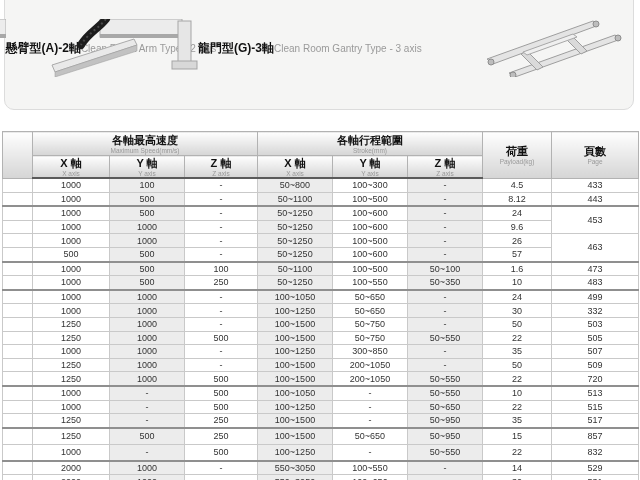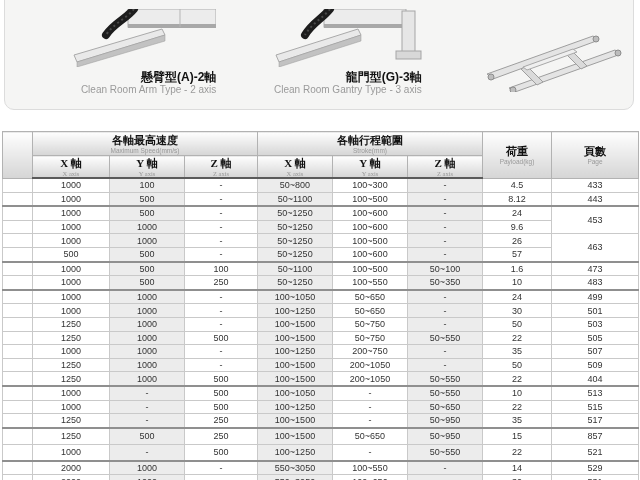--- a/index.html
+++ b/index.html
@@ -7,38 +7,38 @@
     width:640px;height:480px;position:relative;overflow:hidden;
     background:#ffffff;font-family:"Liberation Sans", sans-serif;
   }
   
   .product-panel{
     position:absolute;left:4px;top:-16px;width:630px;height:126px;
     background:#f5f5f4;border:1px solid #dcdcdc;border-radius:10px;
     box-sizing:border-box;display:flex;align-items:stretch;padding:16px 6px 0 6px;
   }
   .product-cell{
-    flex:1;display:flex;flex-direction:column;justify-content:flex-end;
-    align-items:flex-end;padding-bottom:14px;min-width:0;
+    flex:1;display:flex;justify-content:flex-end;
+    align-items:center;padding-bottom:14px;min-width:0;
   }
   .product-img{height:60px;display:flex;align-items:flex-end;justify-content:center;margin-bottom:3px;}
   .cap-zh{font-size:12px;font-weight:bold;color:#111;line-height:14px;white-space:nowrap;}
   .cap-en{font-size:10px;color:#9a9a9a;line-height:11px;white-space:nowrap;}
   
   table.catalog{
     position:absolute;left:2px;top:131px;width:636px;
     border-collapse:collapse;table-layout:fixed;
   }
   .catalog th{
     border:1px solid #b2b2b2;padding:0;margin:0;
     background:linear-gradient(#fefefe,#d5d5d5);
     font-weight:bold;color:#111;text-align:center;vertical-align:middle;
   }
   .catalog thead tr.group-row th{height:23px;}
-  .catalog thead tr.axis-row th{height:21px;font-family:Liberation Serif, serif;}
+  .catalog thead tr.axis-row th{height:21px;}
   .catalog thead tr.axis-row th{border-bottom:2px solid #5a5a5a;}
   .zh-big{font-size:11px;line-height:12px;display:block;}
   .en-small{font-size:6.5px;line-height:7px;color:#999;font-weight:normal;display:block;margin-top:1px;}
   .catalog td{
     border:1px solid #c9c9c9;padding:0;text-align:center;vertical-align:middle;
     font-size:9px;line-height:10px;color:#333;height:12.6px;background:#fff;
     overflow:hidden;white-space:nowrap;
   }
   .catalog td.gray{background:#ececec;}
   .catalog tr.tall td{height:15px;}
@@ -262,21 +262,21 @@
       </tr>
       <tr>
         <td class="c0"></td>
         <td>1000</td>
         <td class="gray">1000</td>
         <td>-</td>
         <td class="gray">100~1250</td>
         <td>50~650</td>
         <td class="gray">-</td>
         <td>30</td>
-        <td>501</td>
+        <td>332</td>
       </tr>
       <tr>
         <td class="c0"></td>
         <td>1250</td>
         <td class="gray">1000</td>
         <td>-</td>
         <td class="gray">100~1500</td>
         <td>50~750</td>
         <td class="gray">-</td>
         <td>50</td>
@@ -292,21 +292,21 @@
         <td class="gray">50~550</td>
         <td>22</td>
         <td>505</td>
       </tr>
       <tr>
         <td class="c0"></td>
         <td>1000</td>
         <td class="gray">1000</td>
         <td>-</td>
         <td class="gray">100~1250</td>
-        <td>200~750</td>
+        <td>300~850</td>
         <td class="gray">-</td>
         <td>35</td>
         <td>507</td>
       </tr>
       <tr>
         <td class="c0"></td>
         <td>1250</td>
         <td class="gray">1000</td>
         <td>-</td>
         <td class="gray">100~1500</td>
@@ -317,21 +317,21 @@
       </tr>
       <tr>
         <td class="c0"></td>
         <td>1250</td>
         <td class="gray">1000</td>
         <td>500</td>
         <td class="gray">100~1500</td>
         <td>200~1050</td>
         <td class="gray">50~550</td>
         <td>22</td>
-        <td>404</td>
+        <td>720</td>
       </tr>
       <tr class="sep">
         <td class="c0"></td>
         <td>1000</td>
         <td class="gray">-</td>
         <td>500</td>
         <td class="gray">100~1050</td>
         <td>-</td>
         <td class="gray">50~550</td>
         <td>10</td>
@@ -372,21 +372,21 @@
       </tr>
       <tr class="tall">
         <td class="c0"></td>
         <td>1000</td>
         <td class="gray">-</td>
         <td>500</td>
         <td class="gray">100~1250</td>
         <td>-</td>
         <td class="gray">50~550</td>
         <td>22</td>
-        <td>521</td>
+        <td>832</td>
       </tr>
       <tr class="sep">
         <td class="c0"></td>
         <td>2000</td>
         <td class="gray">1000</td>
         <td>-</td>
         <td class="gray">550~3050</td>
         <td>100~550</td>
         <td class="gray">-</td>
         <td>14</td>

